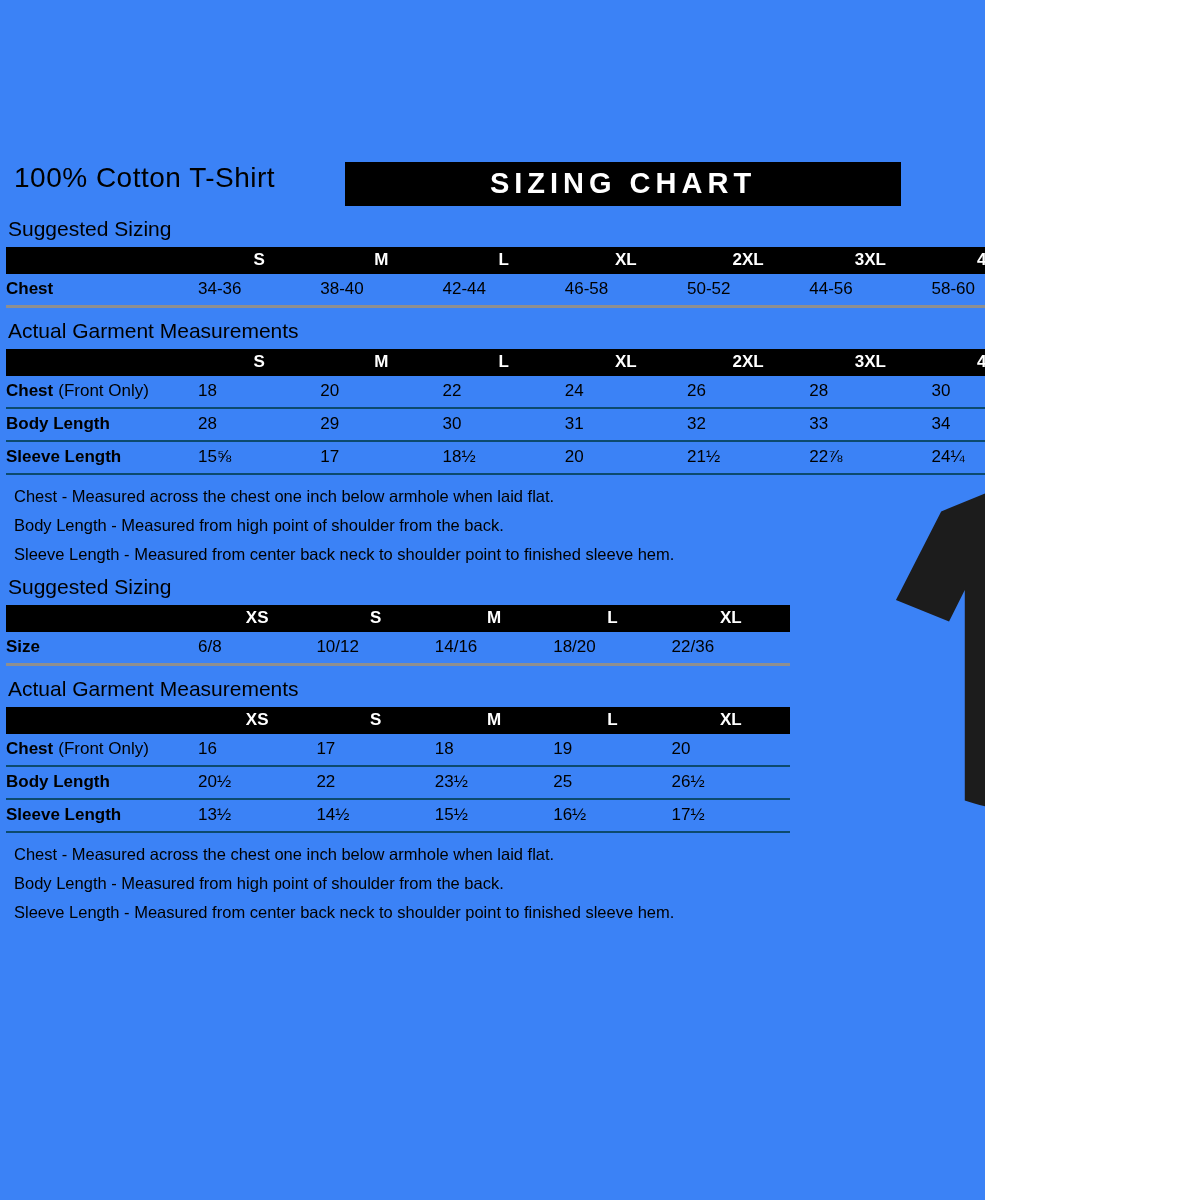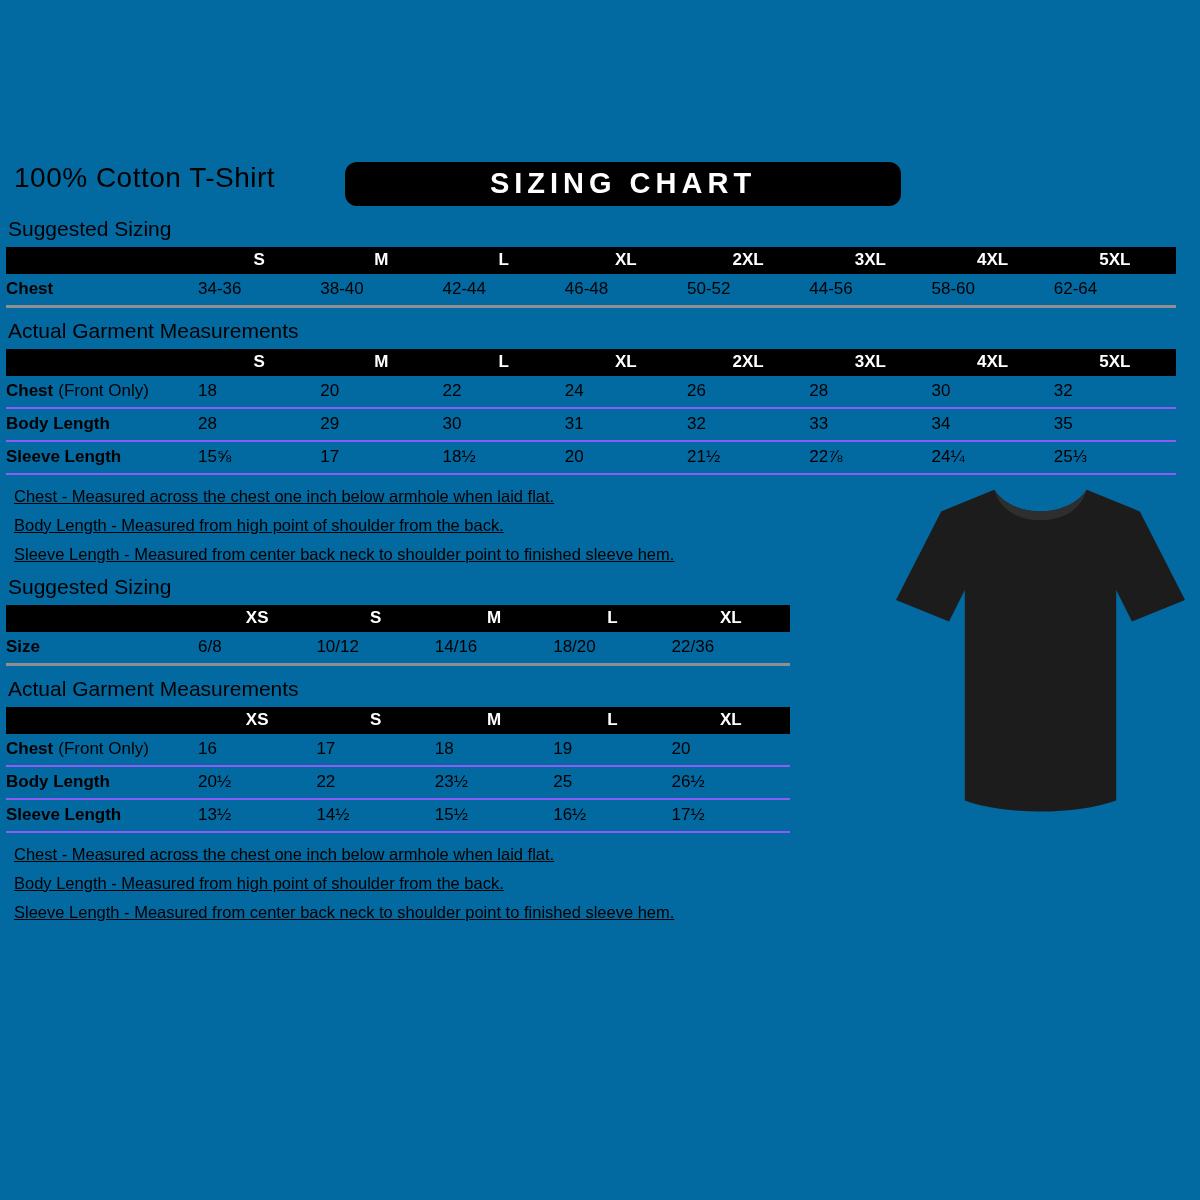--- a/index.html
+++ b/index.html
@@ -1,53 +1,53 @@
 <!DOCTYPE html>
 <html><head>
 <meta charset="utf-8">
 <style>
   html,body { margin:0; padding:0; background:#fff; }
   .page {
     position:relative;
-    width:1200px; height:1200px;
-    background:#0369a1;
+    width:985px; height:1200px;
+    background:#3b82f6;
     font-family:"Liberation Sans", sans-serif;
     color:#000;
     overflow:hidden;
     box-sizing:border-box;
     padding:162px 0 0 6px;
   }
   .topbar { display:flex; align-items:flex-start; }
   .title {
     font-size:28px; font-weight:400; margin:0 0 0 8px;
     width:331px; flex:none; letter-spacing:0.5px;
   }
   .banner {
     background:#000; color:#fff; font-weight:bold;
     font-size:29px; letter-spacing:5px; text-align:center;
-    width:556px; padding:5px 0 6px; flex:none;border-radius:12px;
+    width:556px; padding:5px 0 6px; flex:none;
   }
   .section-label { font-size:21px; margin:11px 0 6px 2px; }
   .section-label.tight { }
   table.size-table { border-collapse:collapse; table-layout:fixed; }
   .adult-w { width:1170px; }
   .youth-w { width:784px; }
   table.size-table th {
     background:#000; color:#fff; font-weight:bold;
     font-size:17px; padding:3px 0 4px; text-align:center;
   }
   table.size-table td {
     text-align:left; font-size:17px; padding:5px 0 6px;
   }
   th.lblcol { width:192px; }
   td.lbl { text-align:left; padding-left:10px; font-weight:bold; }
   td.lbl .suffix { font-weight:400; margin-left:5px; }
   table.suggested tbody tr { border-bottom:3px solid #8f8f8f; }
-  table.garment tbody tr { border-bottom:2px solid #8b5cf6; }
-  .notes { margin:12px 0 0 8px;text-decoration:underline; }
+  table.garment tbody tr { border-bottom:2px solid #0c4a6e; }
+  .notes { margin:12px 0 0 8px; }
   .note { font-size:16.5px; margin:0 0 10px 0; }
   .youth-title { font-size:25px; font-weight:bold; margin:16px 0 0 0; letter-spacing:0.3px; }
   .tshirt { position:absolute; left:893px; top:478px; width:295px; height:348px; }
 </style>
 </head>
 <body>
 
 <div class="page">
 
   <div class="topbar">
@@ -70,21 +70,21 @@
         <th>4XL</th>
         <th>5XL</th>
       </tr>
     </thead>
     <tbody>
       <tr>
         <td class="lbl">Chest</td>
         <td>34-36</td>
         <td>38-40</td>
         <td>42-44</td>
-        <td>46-48</td>
+        <td>46-58</td>
         <td>50-52</td>
         <td>44-56</td>
         <td>58-60</td>
         <td>62-64</td>
       </tr>
     </tbody>
   </table>
 
   <div class="section-label tight">Actual Garment Measurements</div>
 

